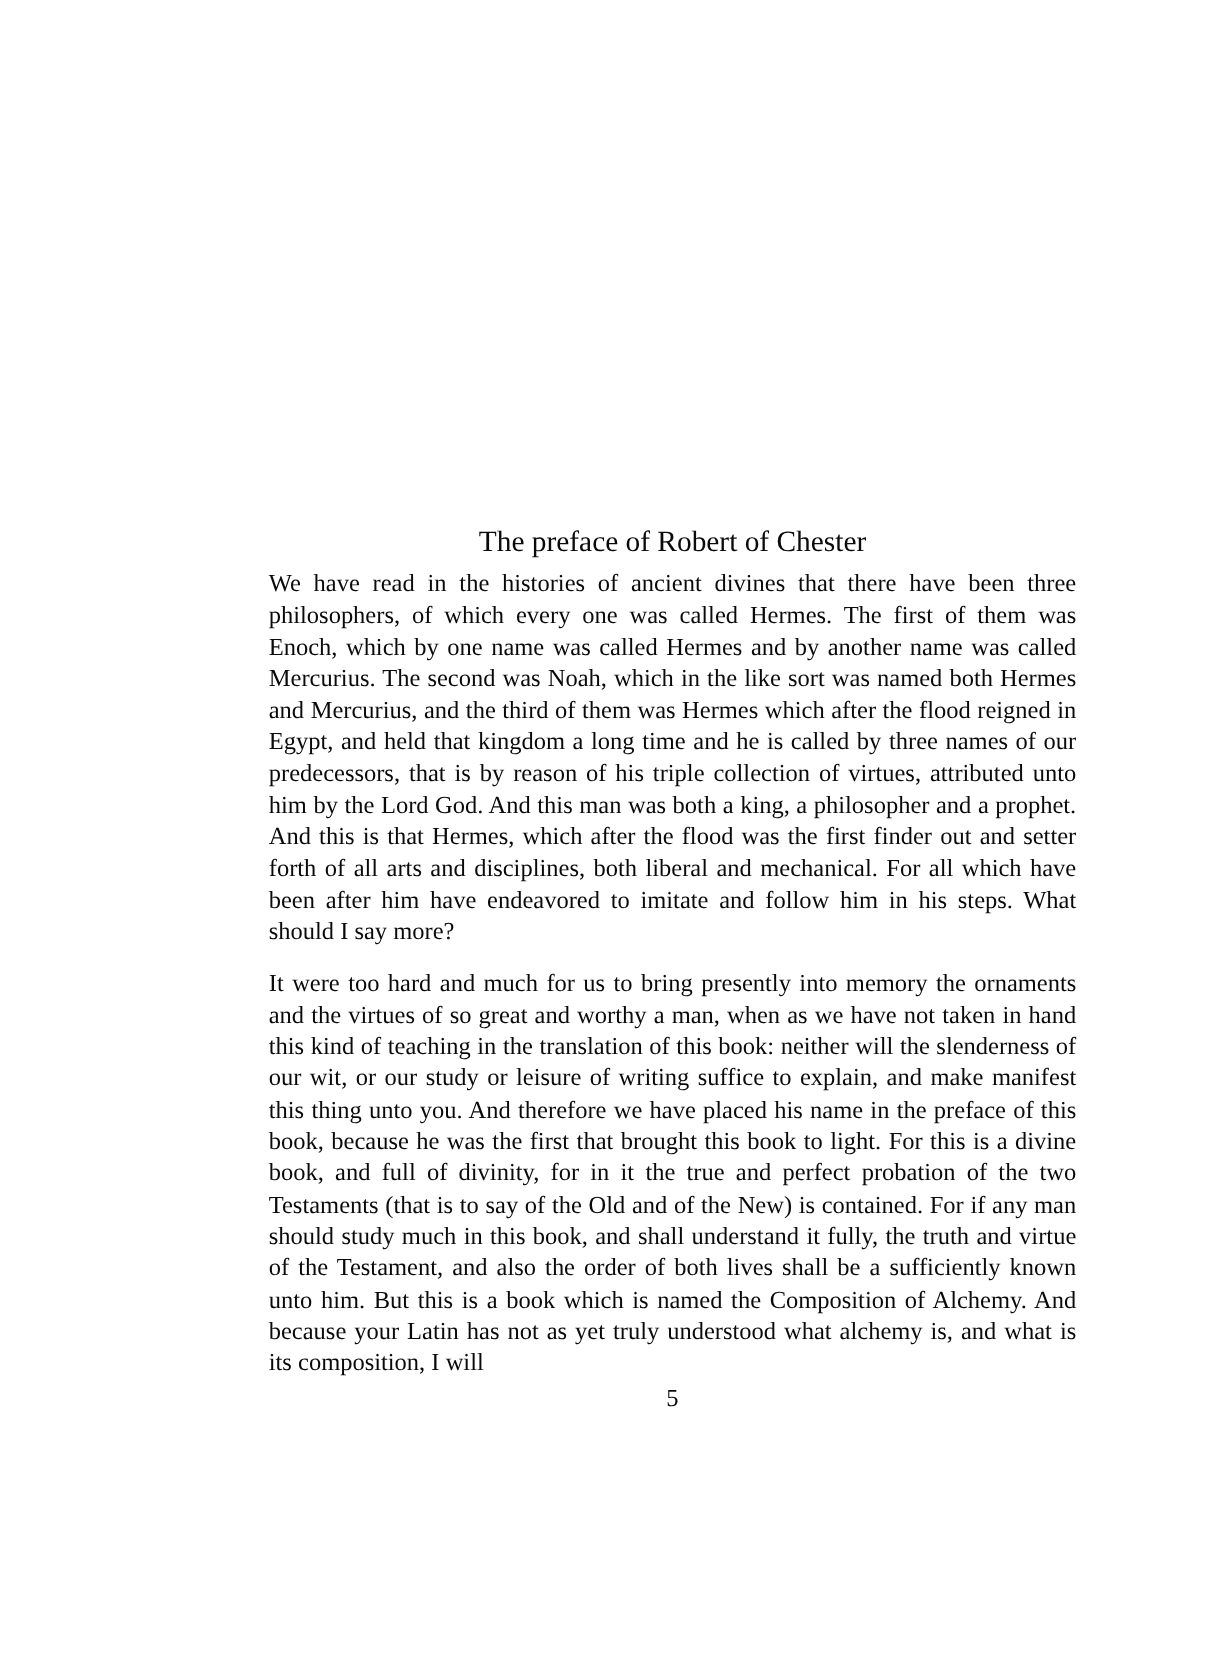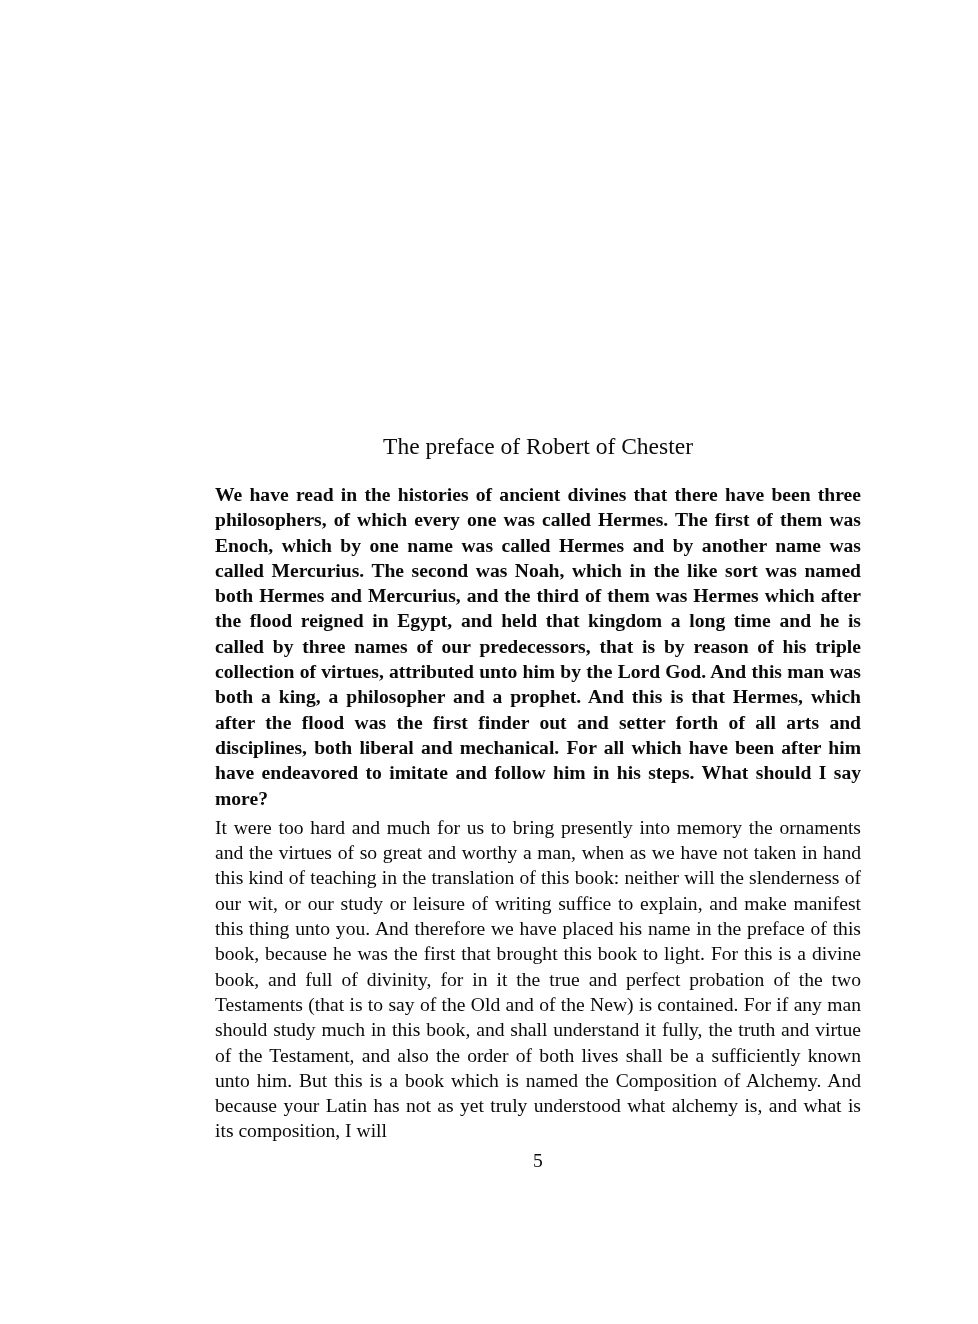--- a/index.html
+++ b/index.html
@@ -26,34 +26,33 @@
     text-align: center;
     font-size: 22.5px;
     line-height: 33px;
     font-weight: 400;
   }
   .section-heading {
     text-align: center;
     font-size: 23.5px;
     line-height: 28px;
     font-weight: 400;
-    margin-top: 60px;
+    margin-top: 48px;
   }
   .para {
     text-align: justify;
     font-size: 19.6px;
     line-height: 25.3px;
     margin: 0;
   }
   .para-1 {
-    margin-top: 22px;
-    font-weight: bold;
+    margin-top: 7px;
   }
   .para-2 {
-    margin-top: 4px;
+    margin-top: 16px;
     font-family: Liberation Serif, serif;
   }
   .page-number {
     text-align: center;
     font-size: 19.6px;
     line-height: 25px;
     margin-top: 4px;
   }
 </style>
 </head>

